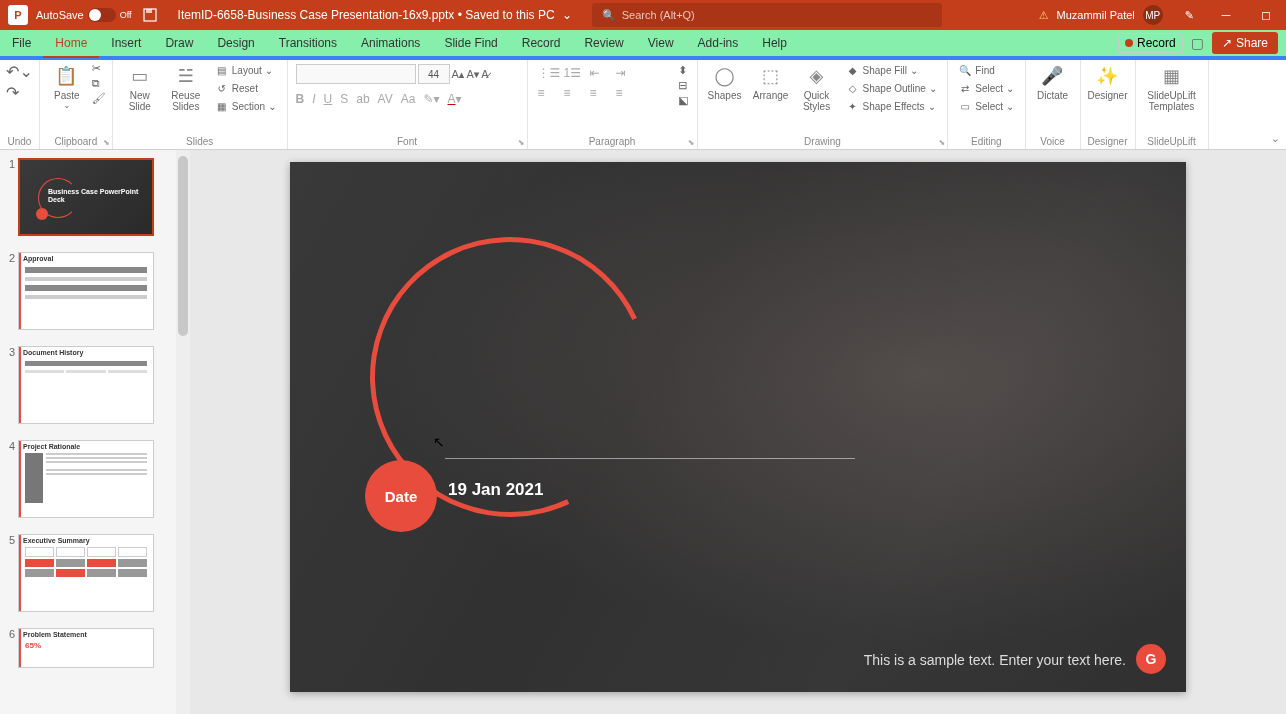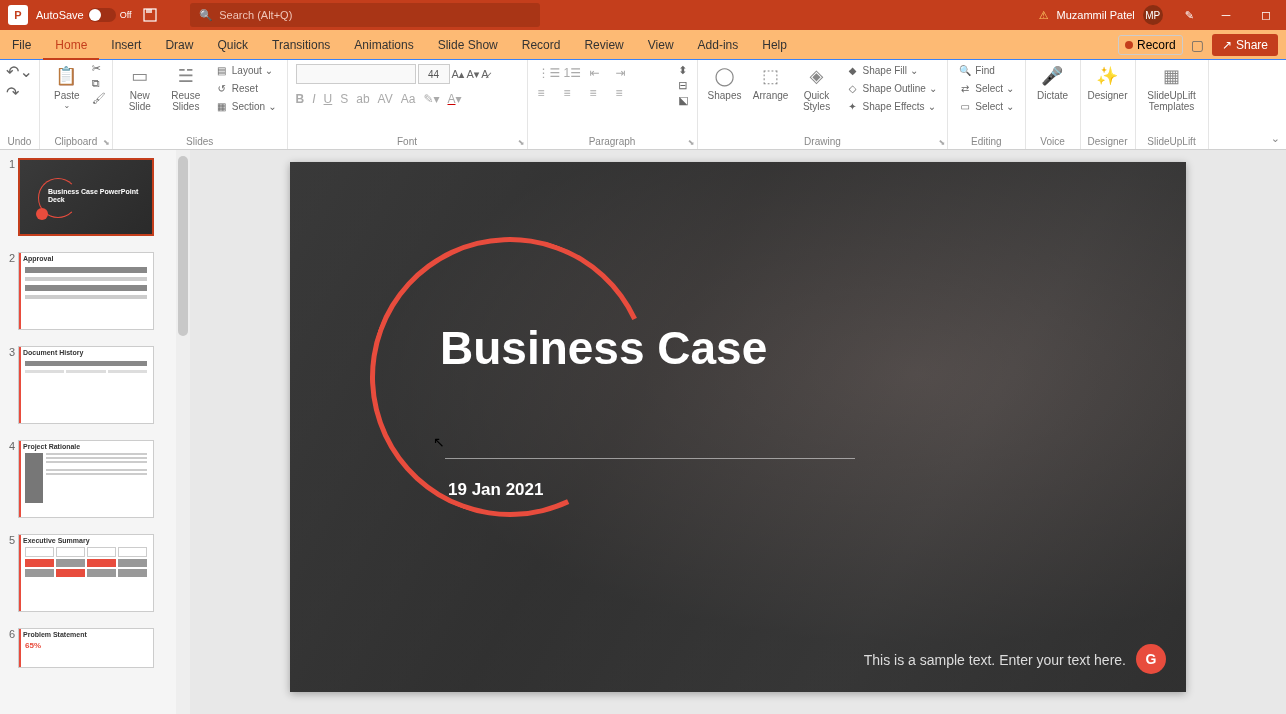--- a/index.html
+++ b/index.html
@@ -14,21 +14,21 @@
 .save-icon-tb { width: 16px; height: 16px; margin-right: 12px; }
 .file-name { margin-left: 8px; font-size: 12px; }
 .search-box { background: #a93516; height: 24px; flex: 0 0 350px; margin-left: 20px; border-radius: 3px; display: flex; align-items: center; padding: 0 10px; gap: 6px; color: #f0c5b8; }
 .tb-spacer { flex: 1; }
 .user-area { display: flex; align-items: center; gap: 8px; margin-right: 10px; }
 .user-badge { width: 20px; height: 20px; background: #8b2e12; border-radius: 50%; display: flex; align-items: center; justify-content: center; font-size: 10px; }
 .win-controls { display: flex; }
 .win-btn { width: 40px; height: 30px; display: flex; align-items: center; justify-content: center; font-size: 12px; }
 
 
-.ribbon-tabs { background: #fdba74; height: 30px; display: flex; align-items: center; border-bottom: 1px solid #3b82f6; }
+.ribbon-tabs { background: #86efac; height: 30px; display: flex; align-items: center; border-bottom: 4px solid #3b82f6; }
 .tab { padding: 0 12px; height: 30px; line-height: 30px; font-size: 12px; color: #333; cursor: pointer; }
 .tab.active { border-bottom: 2px solid #c43e1c; color: #c43e1c; }
 .tabs-right { margin-left: auto; display: flex; align-items: center; gap: 8px; padding-right: 8px; }
 .record-btn { display: flex; align-items: center; gap: 4px; font-size: 12px; padding: 2px 6px; border: 1px solid #ccc; border-radius: 3px; }
 .record-dot { width: 8px; height: 8px; background: #c43e1c; border-radius: 50%; }
 .share-btn { background: #c43e1c; color: #fff; padding: 4px 10px; border-radius: 3px; font-size: 12px; display: flex; align-items: center; gap: 4px; }
 
 
 .ribbon { background: #fff; height: 90px; display: flex; border-bottom: 1px solid #d0d0d0; font-size: 11px; color: #666; }
 .group { border-right: 1px solid #e5e5e5; padding: 2px 6px 0; display: flex; flex-direction: column; position: relative; }
@@ -84,20 +84,24 @@
   <div class="pp-icon">P</div>
   <div class="autosave">
     <span>AutoSave</span>
     <div class="toggle"></div>
     <span style="font-size:9px;">Off</span>
   </div>
   <svg class="save-icon-tb" viewBox="0 0 16 16">
       <rect x="2" y="2" width="12" height="12" fill="none" stroke="#fff" stroke-width="1.2"></rect>
       <rect x="4" y="2" width="6" height="4" fill="#fff" opacity="0.7"></rect>
     </svg>
+  <span class="file-name">
+    <span>ItemID-6658-Business Case Presentation-16x9.pptx</span> • <span>Saved to this PC</span>
+    <span style="margin-left:4px;">⌄</span>
+  </span>
   <div class="search-box">
     <span>🔍</span>
     <span>Search (Alt+Q)</span>
   </div>
   <div class="tb-spacer"></div>
   <div class="user-area">
     <span style="color:#ffcc66;">⚠</span>
     <span>Muzammil Patel</span>
     <div class="user-badge">
         <span>MP</span>
@@ -108,24 +112,24 @@
     <div class="win-btn">─</div>
     <div class="win-btn">◻</div>
   </div>
 </div>
 
 <div class="ribbon-tabs">
   <div class="tab">File</div>
   <div class="tab active">Home</div>
   <div class="tab">Insert</div>
   <div class="tab">Draw</div>
-  <div class="tab">Quick</div>
+  <div class="tab">Design</div>
   <div class="tab">Transitions</div>
   <div class="tab">Animations</div>
-  <div class="tab">Slide Show</div>
+  <div class="tab">Slide Find</div>
   <div class="tab">Record</div>
   <div class="tab">Review</div>
   <div class="tab">View</div>
   <div class="tab">Add-ins</div>
   <div class="tab">Help</div>
   <div class="tabs-right">
     <div class="record-btn">
       <div class="record-dot"></div>
       <span>Record</span>
     </div>
@@ -390,23 +394,26 @@
       <div class="thumb-scroll-handle"></div>
     </div>
   </div>
 
   <div class="canvas-area">
     <div class="cursor">↖</div>
     <div class="slide">
       <div class="slide-photo-overlay"></div>
       <div class="slide-circle"></div>
       <div class="slide-title">
-        <span>Business Case</span><br>
+        <br>
       </div>
       <div class="slide-hr"></div>
+      <div class="date-badge">
+          <span>Date</span>
+        </div>
       <div class="date-value">19 Jan 2021</div>
       <div class="sample-text">This is a sample text. Enter your text here.</div>
       <div class="g-badge">
           <span>G</span>
         </div>
     </div>
   </div>
 </div>
 
 </body></html>

